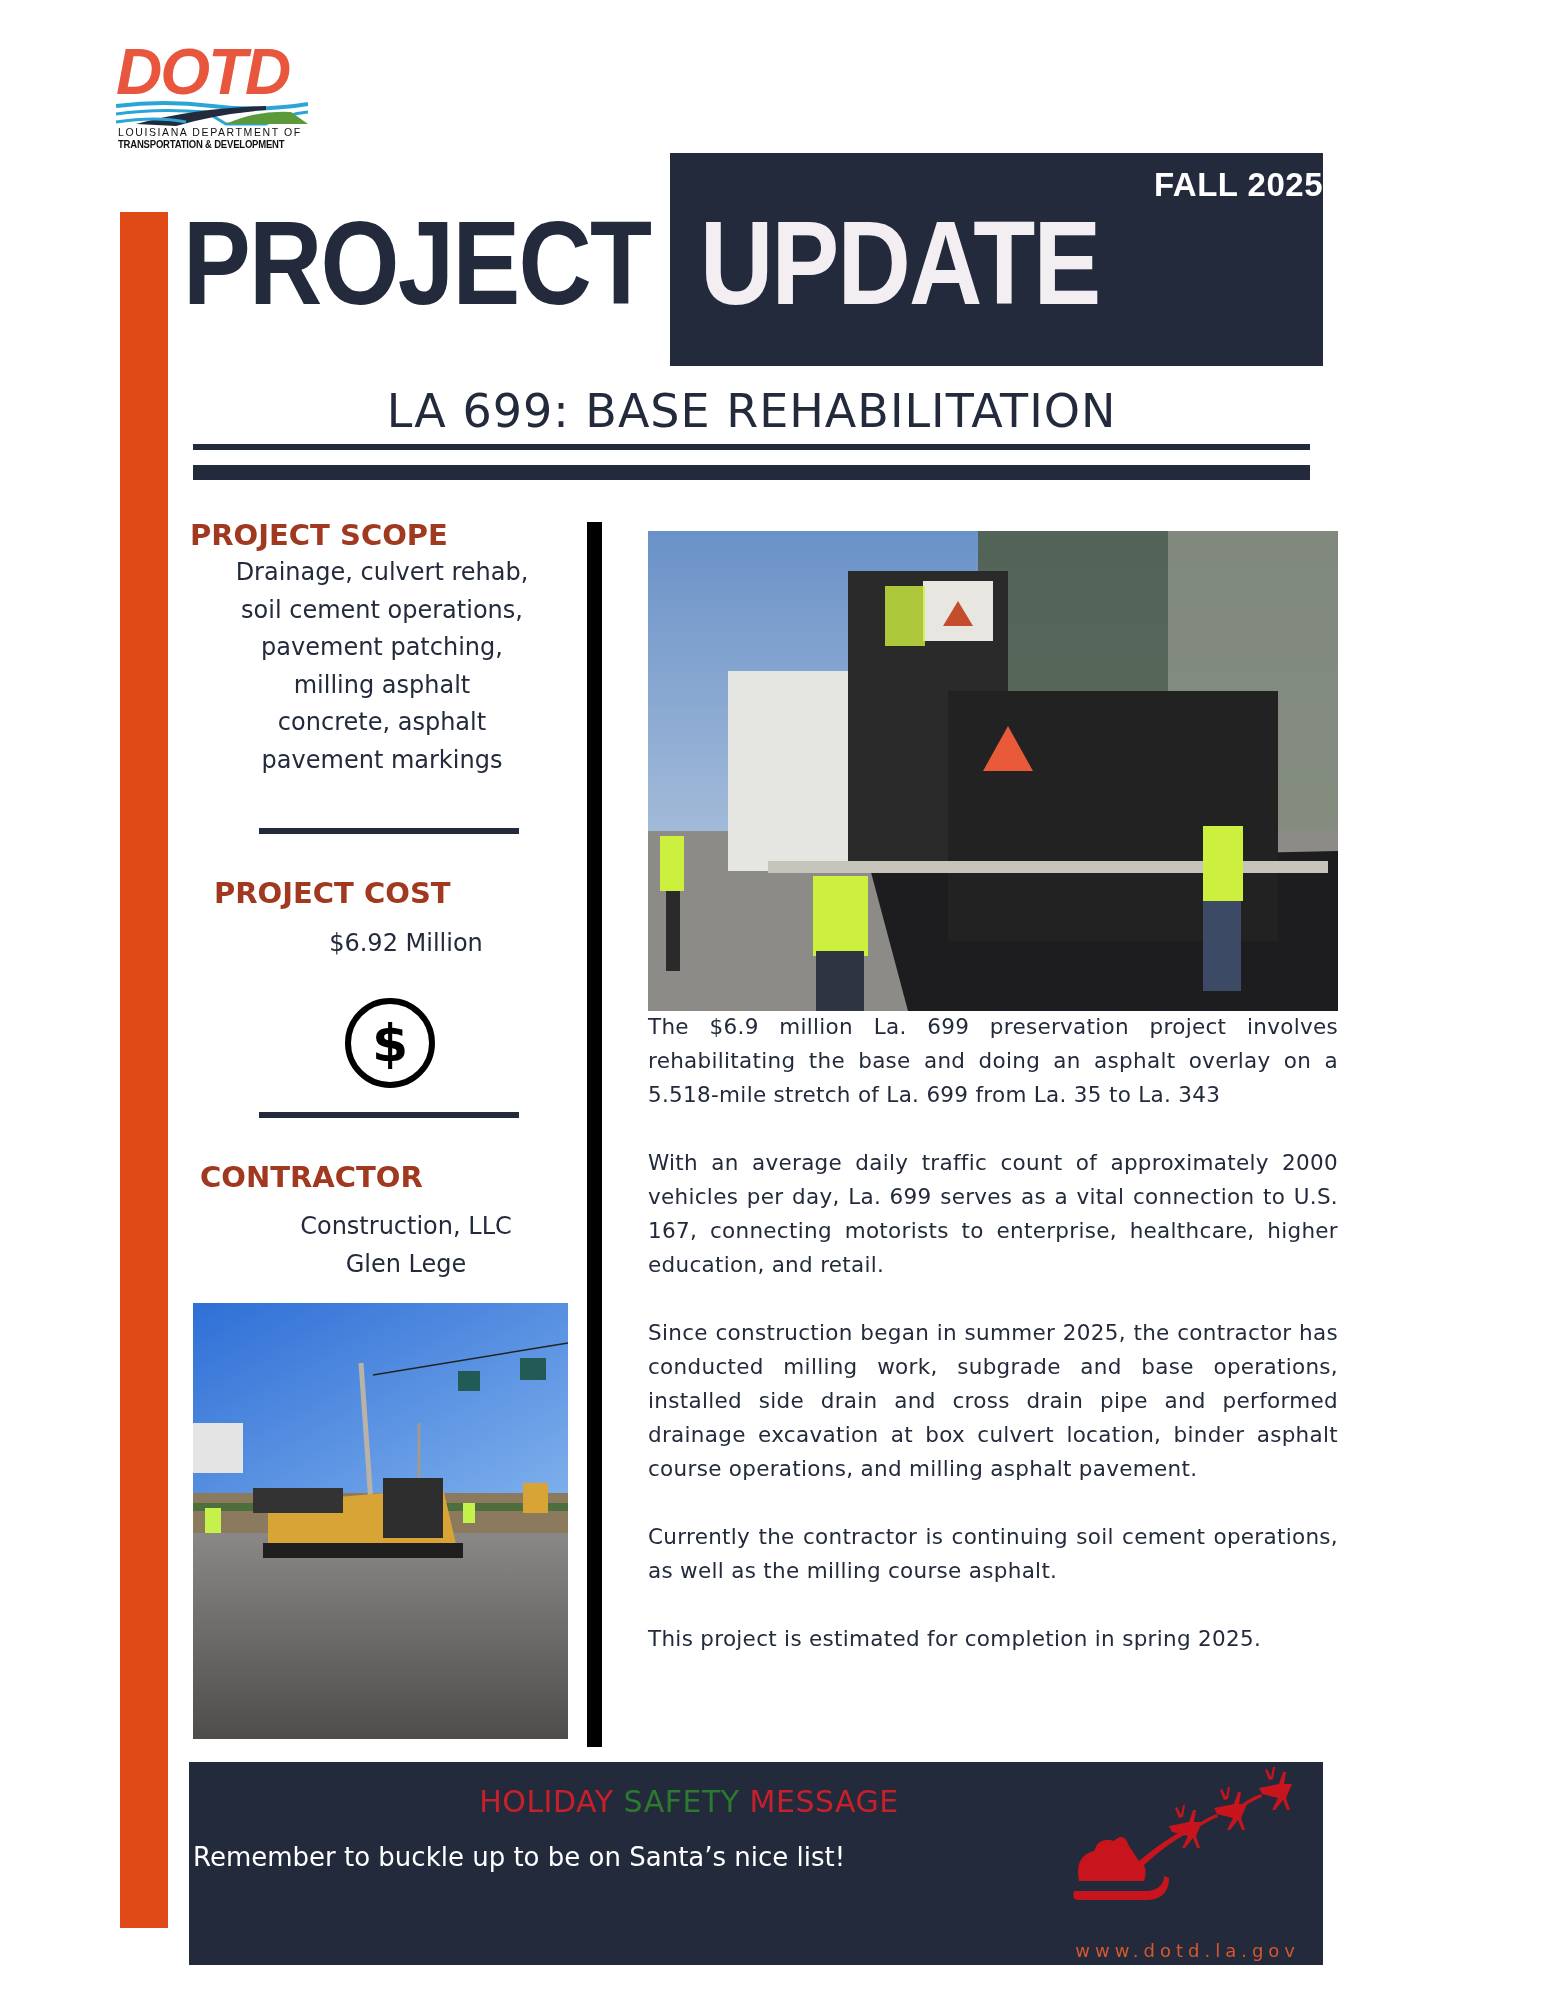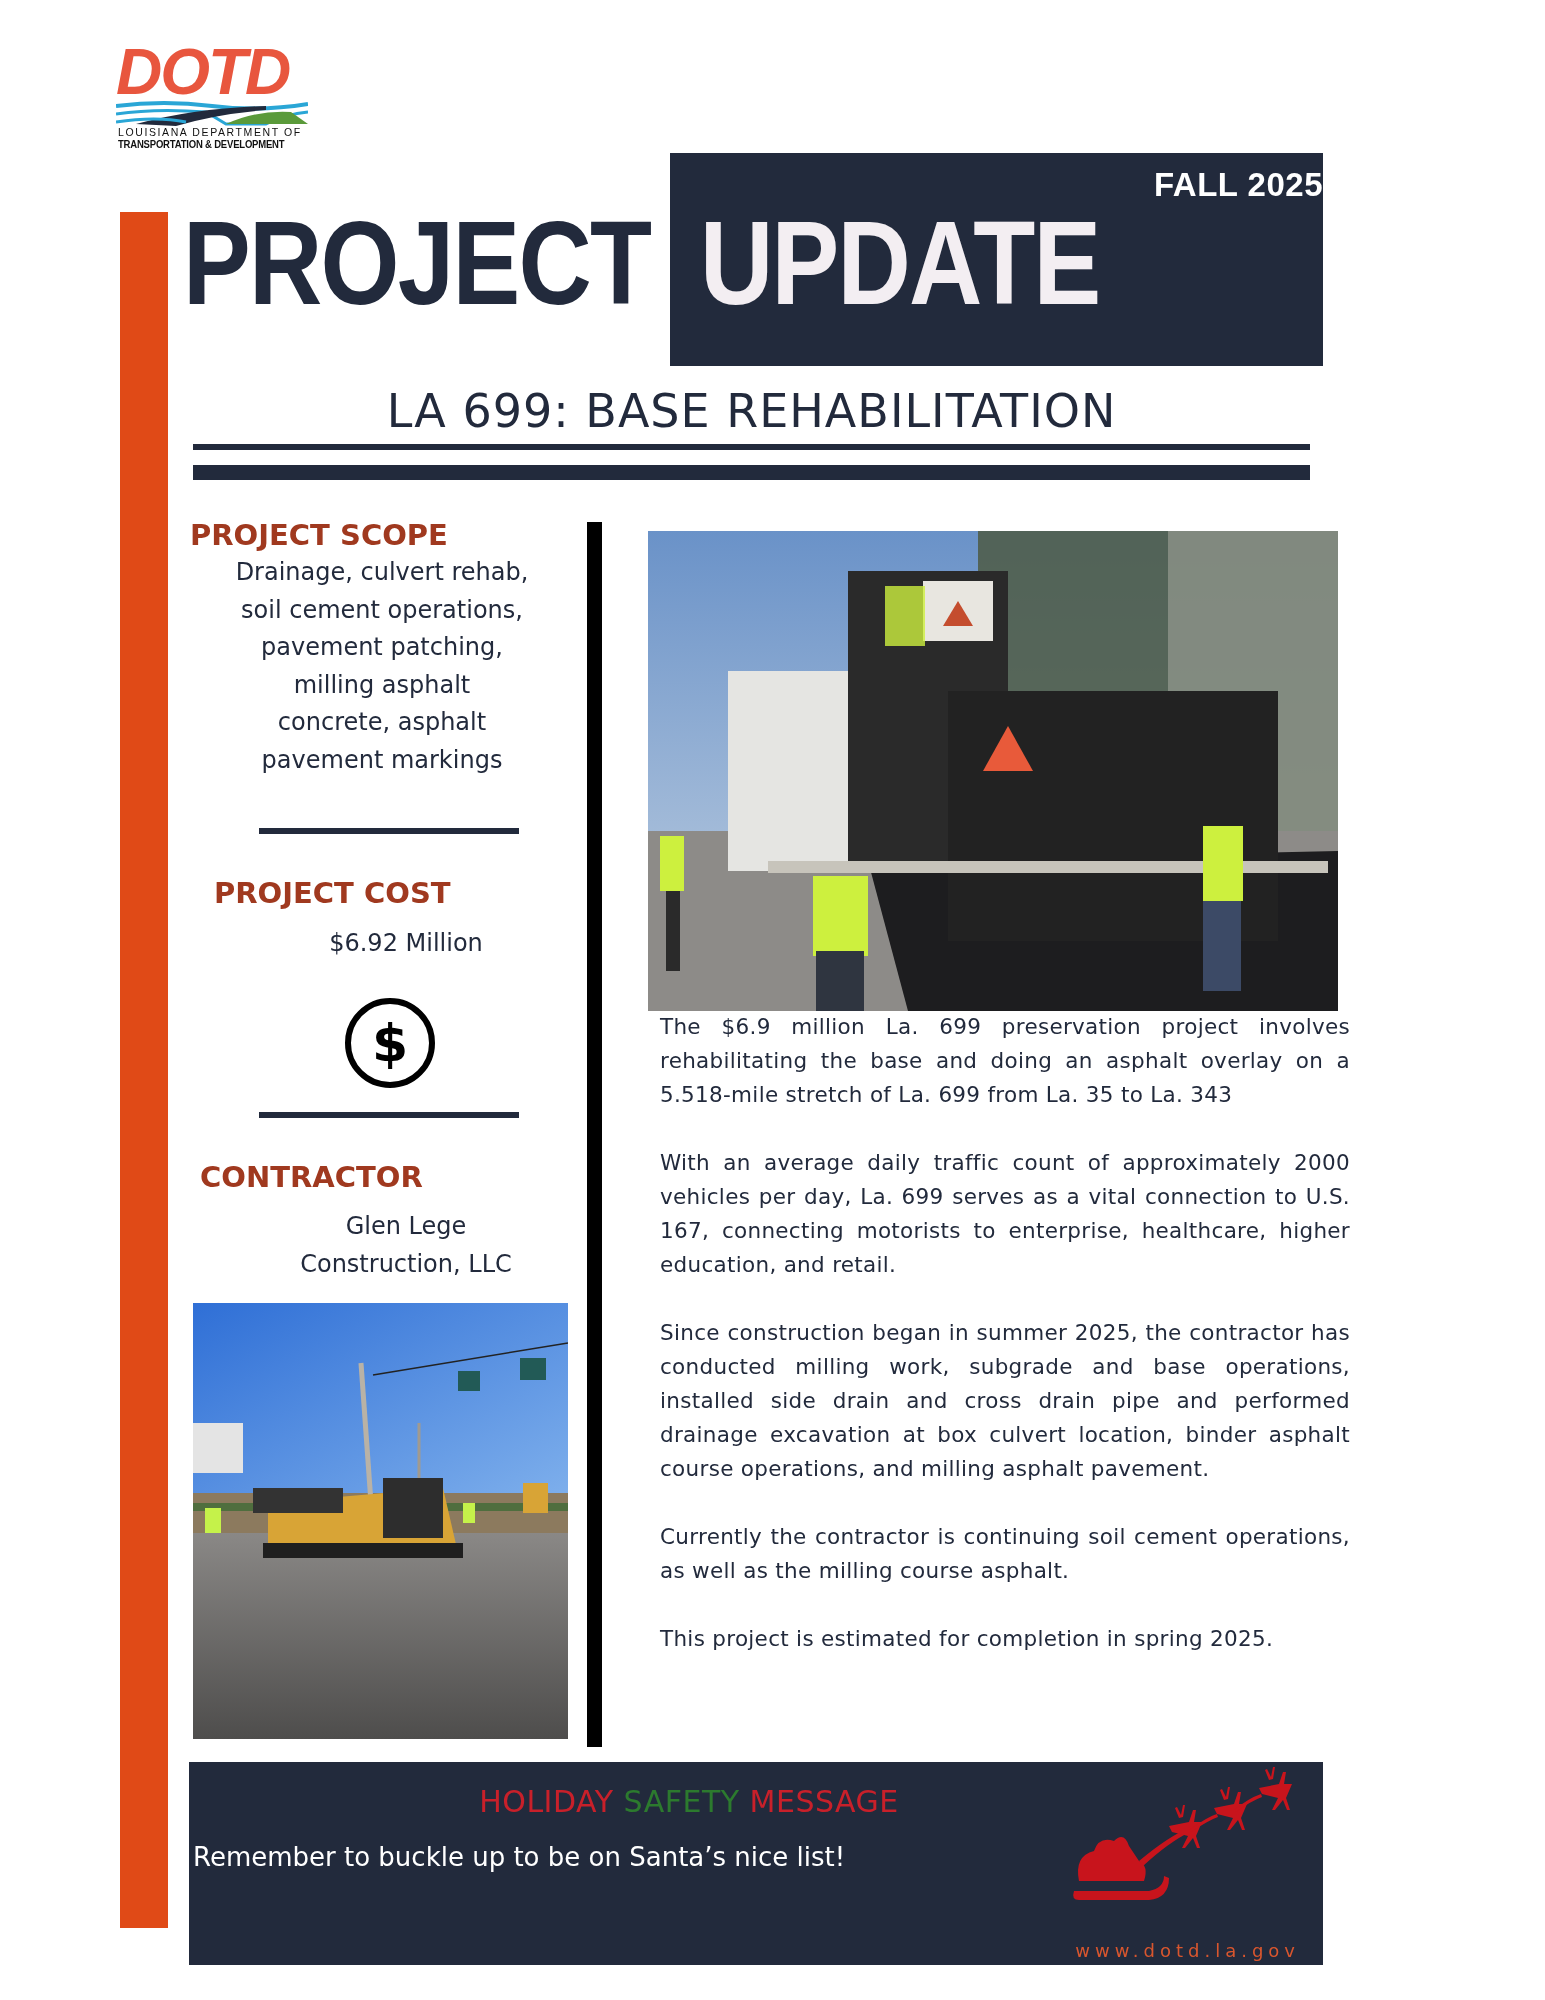--- a/index.html
+++ b/index.html
@@ -36,21 +36,21 @@
   #dollar-icon{left:342px;top:995px;width:96px;height:96px;}
   #contractor-head{left:200px;width:384px;top:1160px;}
   #contractor-body{left:214px;width:384px;top:1208px;}
   
   #vdivider{left:587px;top:522px;width:15px;height:1225px;background:#000;}
   
   .photo{position:absolute;overflow:hidden;}
   #photo-main{left:648px;top:531px;width:690px;height:480px;}
   #photo-small{left:193px;top:1303px;width:375px;height:436px;}
   
-  #article{left:648px;top:1010px;width:690px;font-family:"DejaVu Sans",sans-serif;font-size:21.5px;line-height:34px;color:#222a3c;text-align:justify;letter-spacing:0.3px;margin-left:12px;}
+  #article{left:648px;top:1010px;width:690px;font-family:"DejaVu Sans",sans-serif;font-size:21.5px;line-height:34px;color:#222a3c;text-align:justify;letter-spacing:0.3px;}
   #article p{margin:0 0 34px 0;}
   #article p:last-child{margin-bottom:0;}
   
   #holiday{left:189px;top:1762px;width:1134px;height:203px;background:#222a3c;}
   #holiday-title{position:absolute;left:0;width:1000px;top:22px;text-align:center;font-family:"DejaVu Sans",sans-serif;font-size:30px;line-height:36px;letter-spacing:0.5px;}
   #holiday-title .red{color:#c8202a;}
   #holiday-title .green{color:#2c7a2e;}
   #holiday-msg{position:absolute;left:4px;top:74px;font-family:"DejaVu Sans",sans-serif;font-size:26px;line-height:42px;color:#ffffff;white-space:nowrap;}
   #sleigh-icon{position:absolute;left:880px;top:4px;width:240px;height:160px;}
   
@@ -97,22 +97,22 @@
 <div id="cost-head" class="sec-head">PROJECT COST</div>
 <div id="cost-body" class="sec-body">$6.92 Million</div>
 <svg id="dollar-icon" class="abs" viewBox="0 0 96 96">
   <circle cx="48" cy="48" r="42" fill="none" stroke="#000" stroke-width="6"></circle>
   <text x="48" y="66" text-anchor="middle" font-family="DejaVu Sans, sans-serif" font-weight="bold" font-size="52" fill="#000">$</text>
 </svg>
 <div id="sep2" class="sep"></div>
 
 <div id="contractor-head" class="sec-head">CONTRACTOR</div>
 <div id="contractor-body" class="sec-body">
+  <div>Construction, LLC</div>
   <div>Glen Lege</div>
-  <div>Construction, LLC</div>
 </div>
 
 <div id="photo-small" class="photo">
   <svg width="375" height="436" viewBox="0 0 375 436">
     <defs>
       <linearGradient id="skyB" x1="0" y1="0" x2="1" y2="1">
         <stop offset="0" stop-color="#2f6fd6"></stop>
           <stop offset="1" stop-color="#7fb0ec"></stop>
       </linearGradient>
       <linearGradient id="roadB" x1="0" y1="0" x2="0" y2="1">

